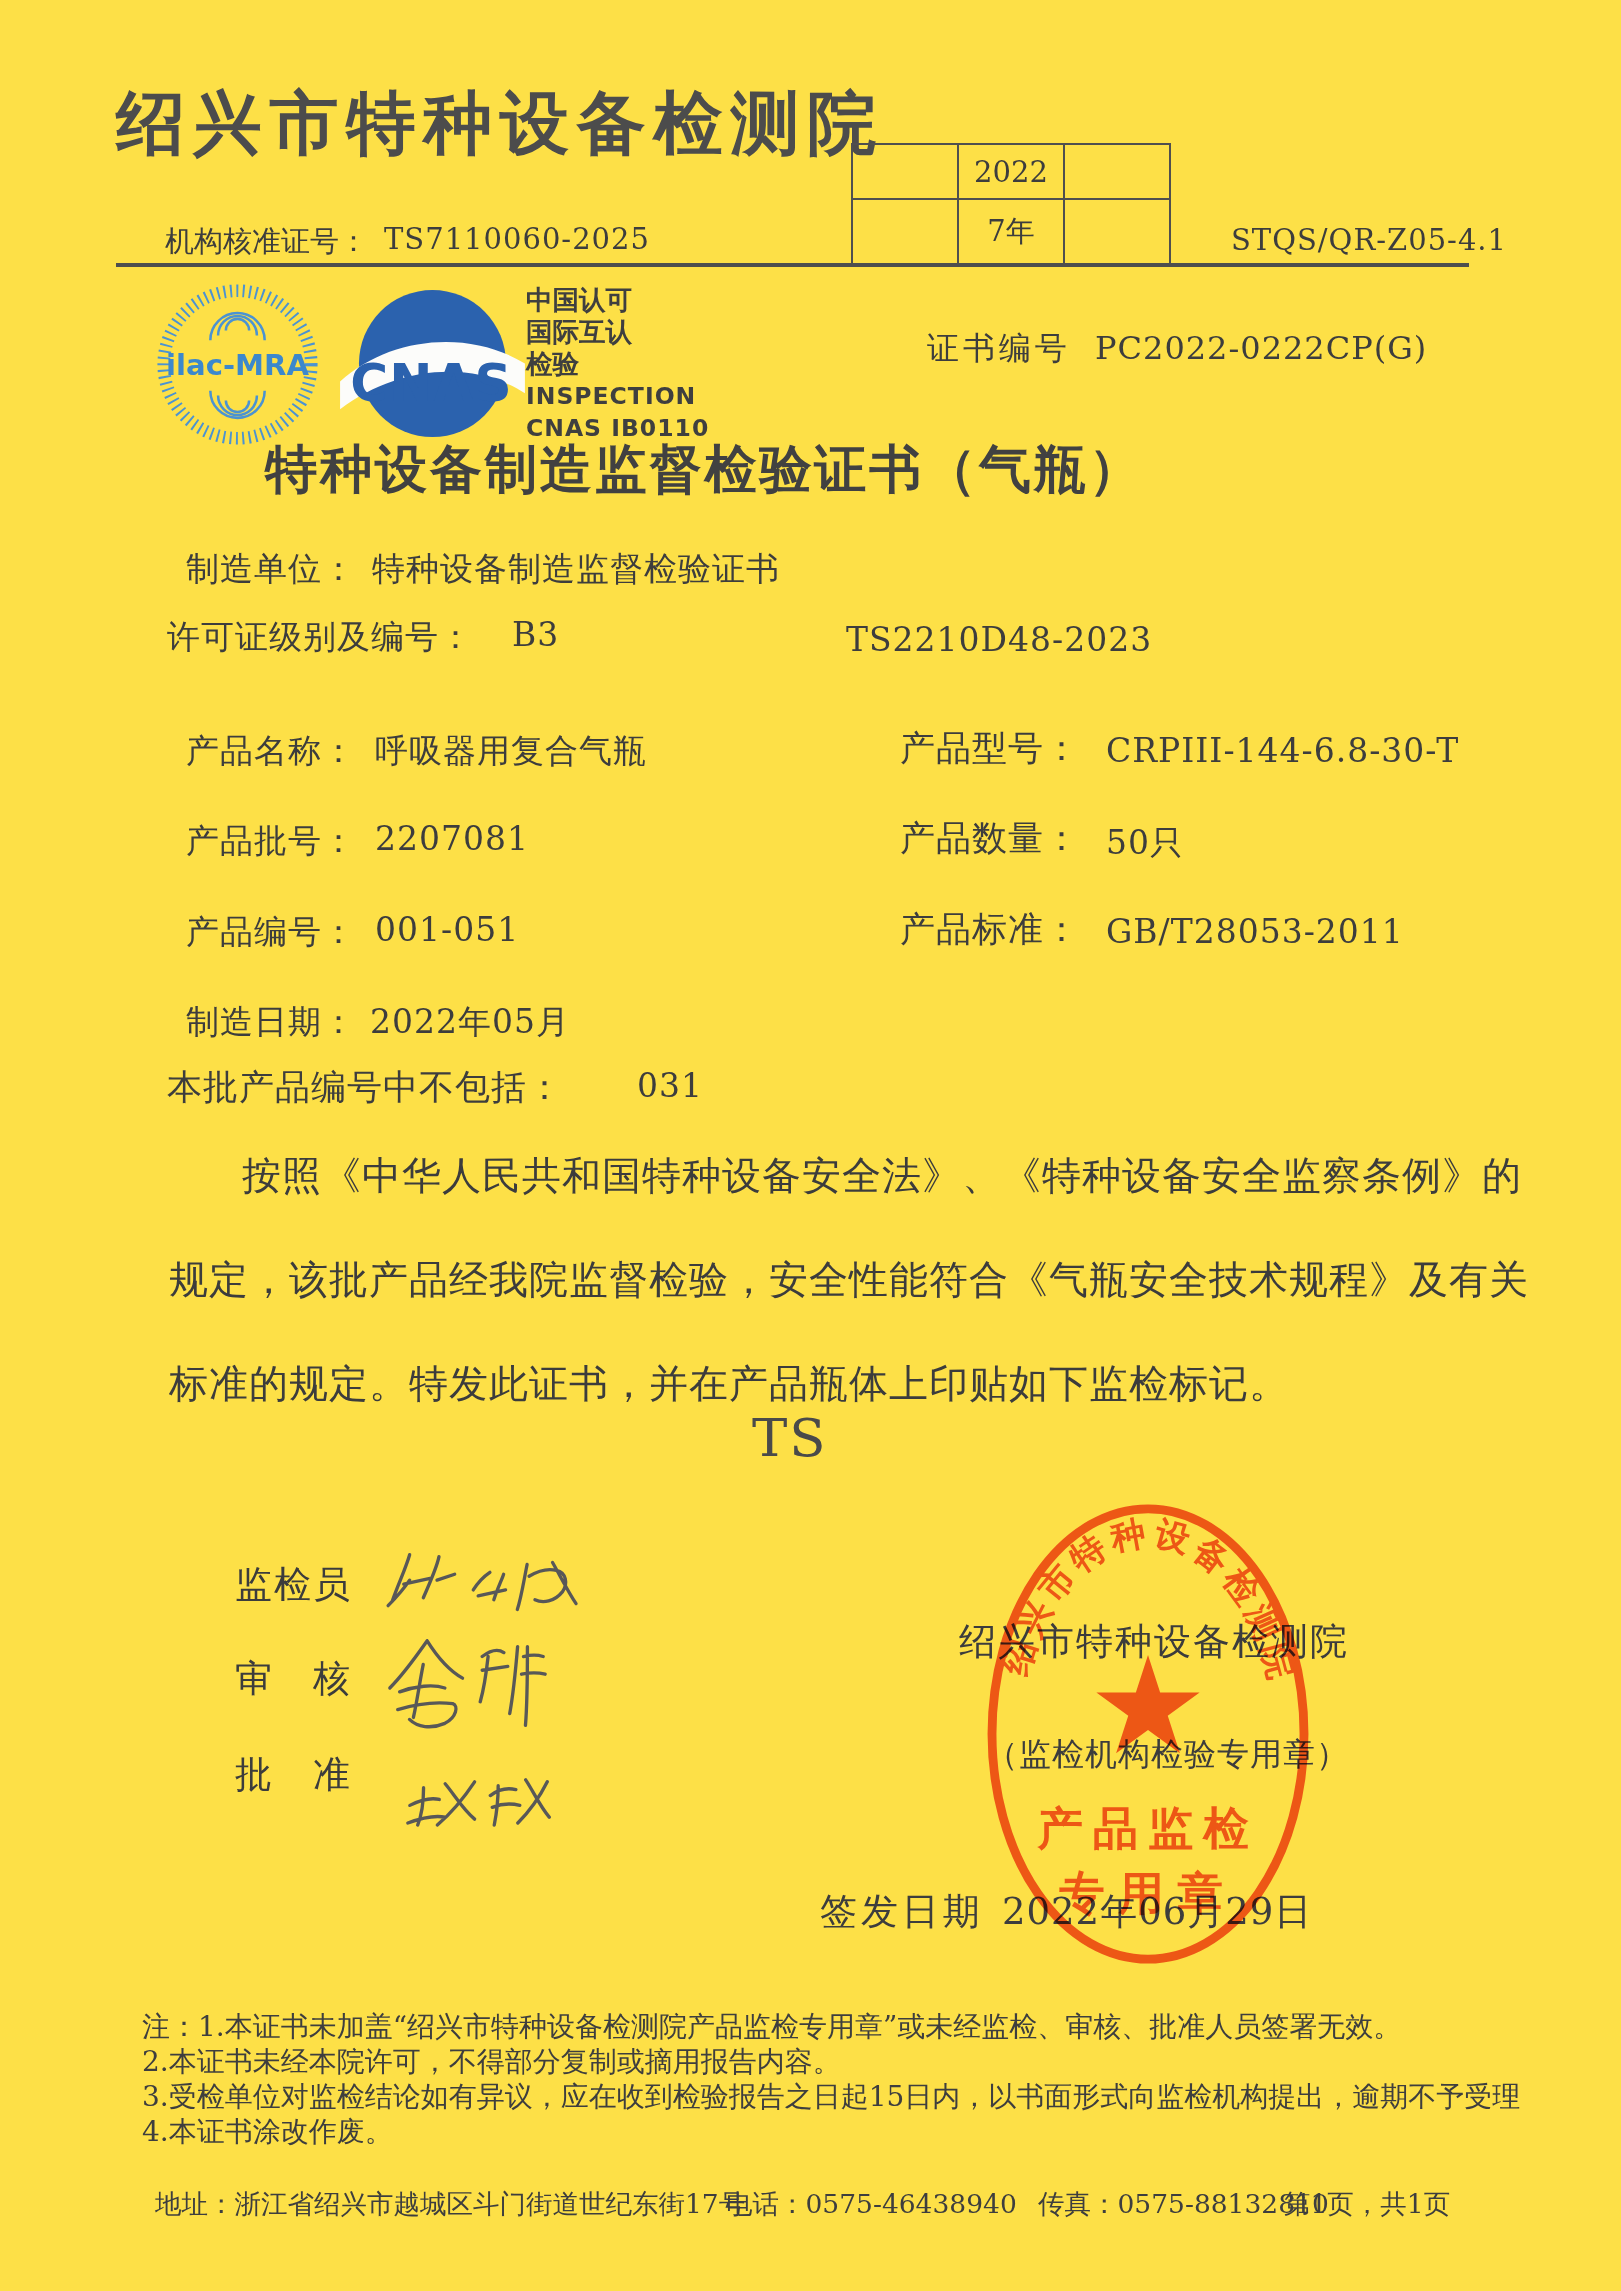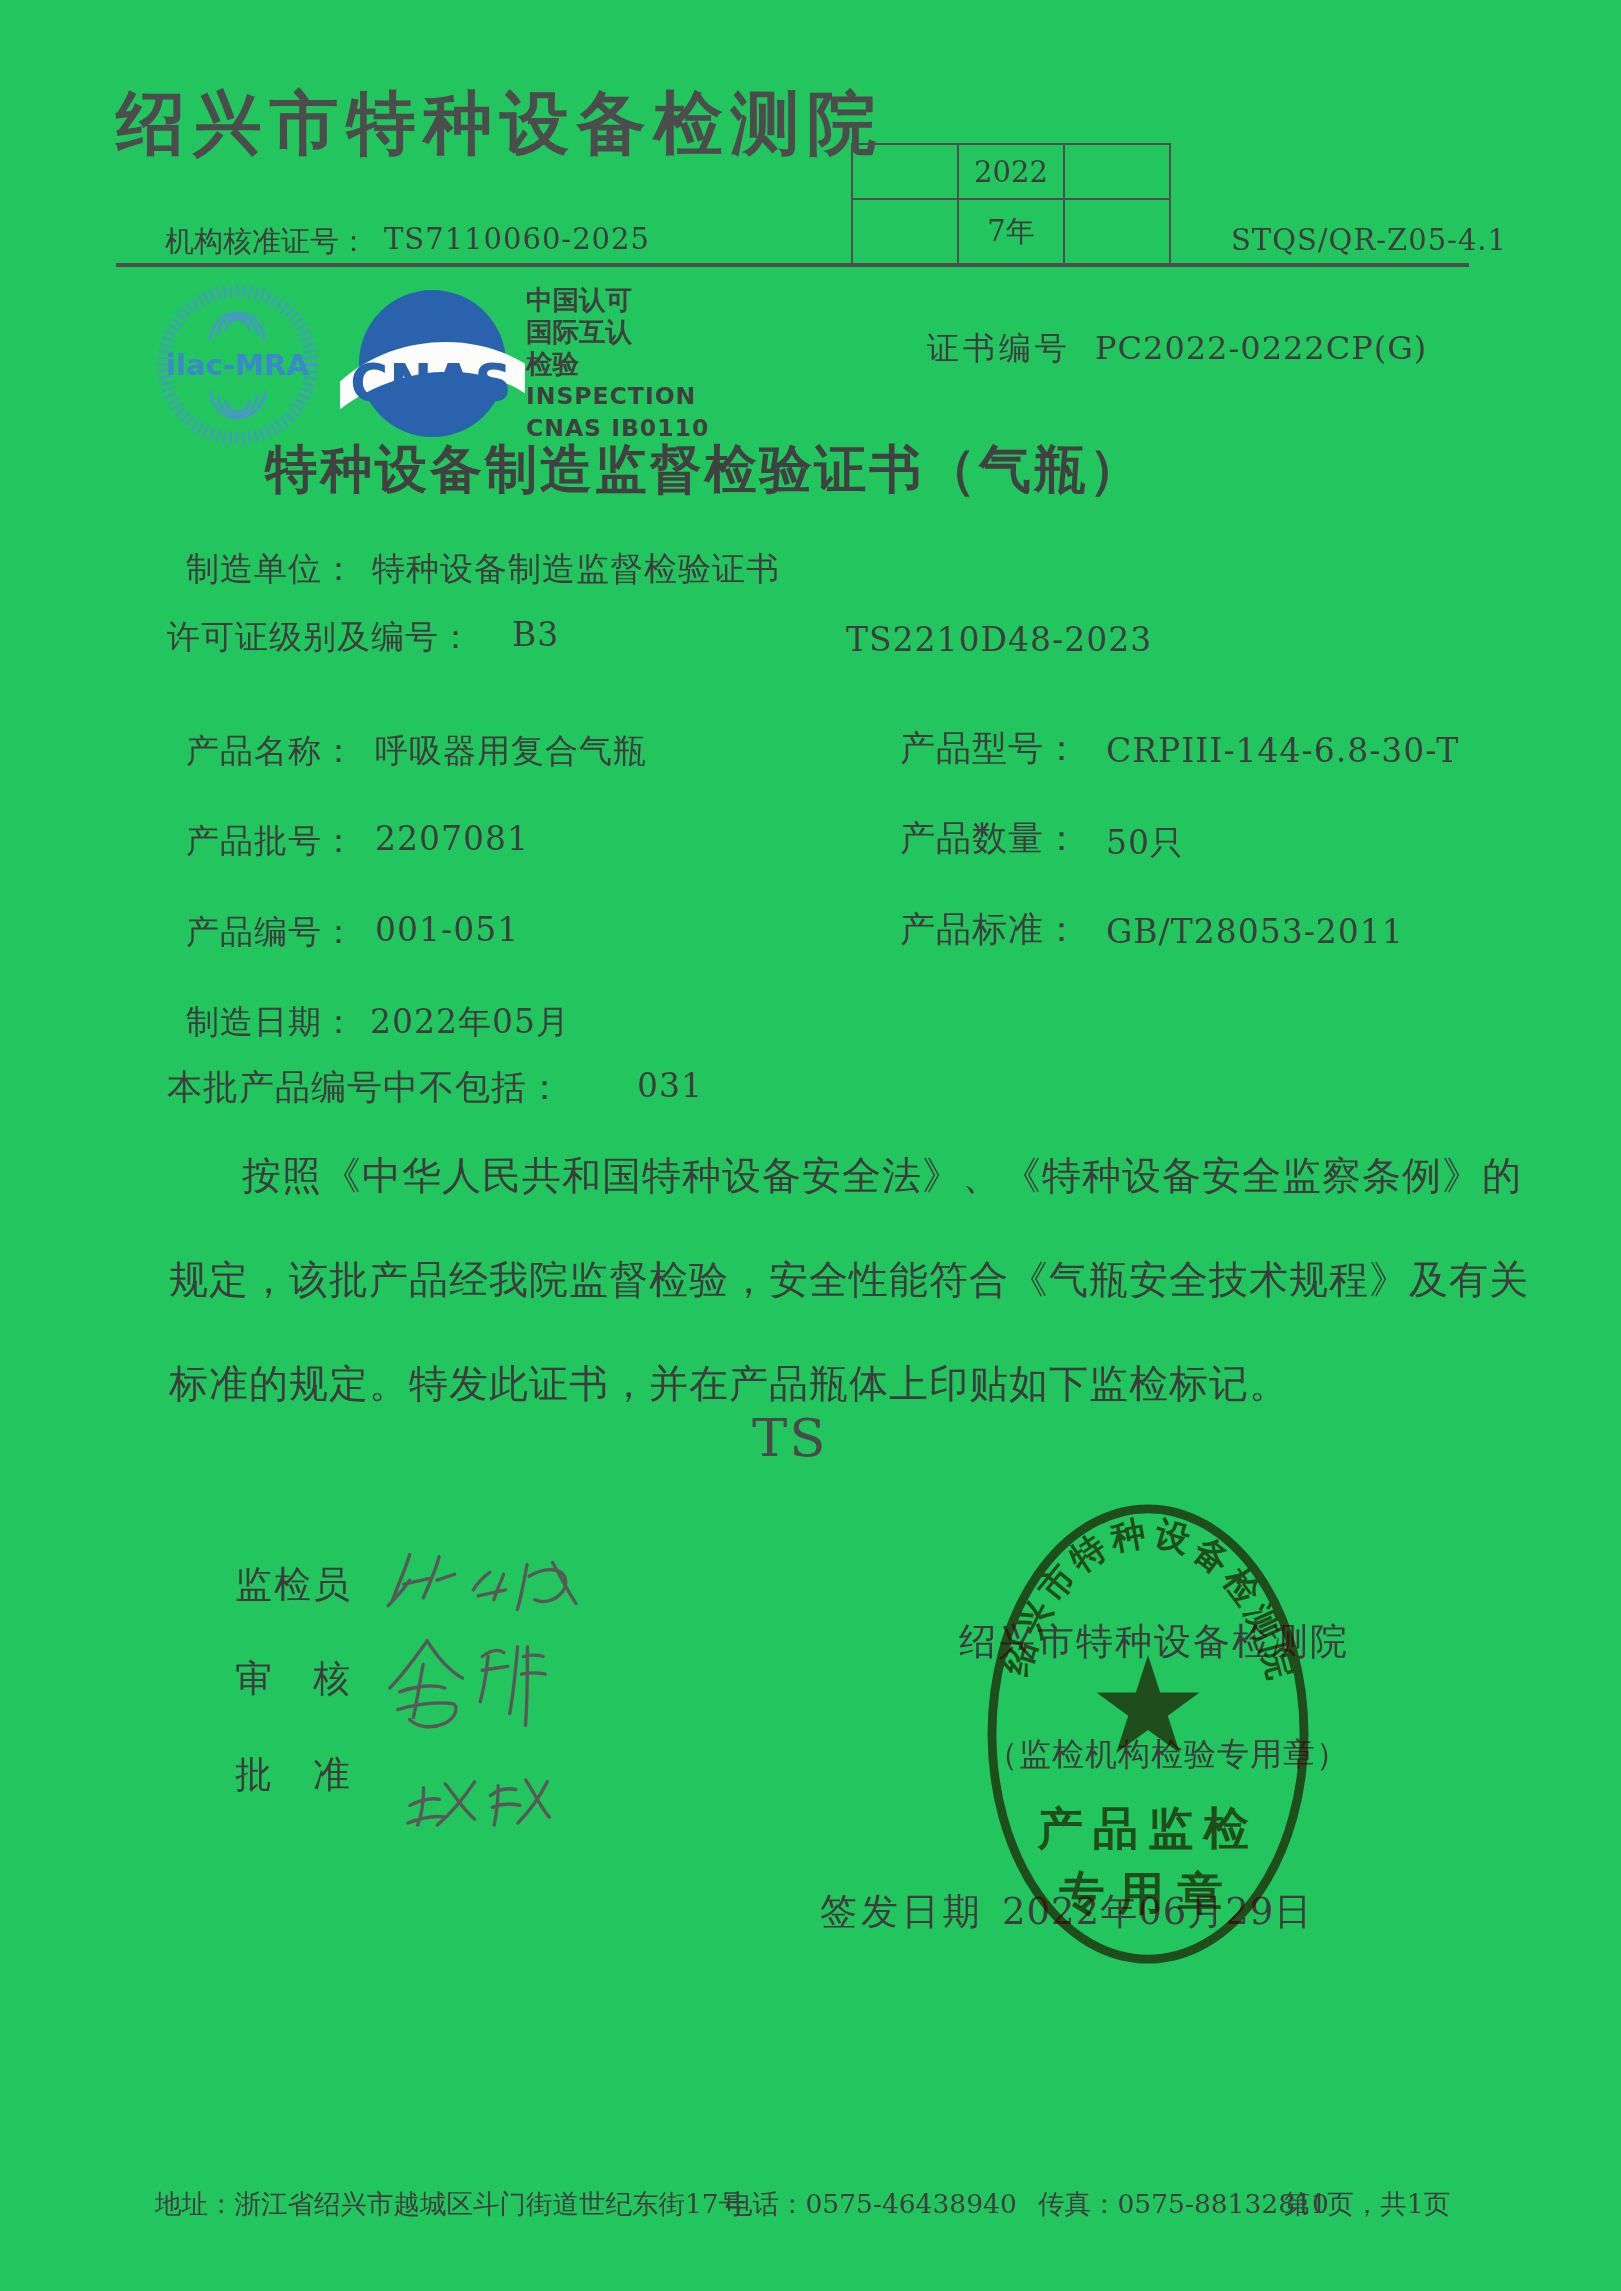--- a/index.html
+++ b/index.html
@@ -1,20 +1,20 @@
 <!DOCTYPE html>
 <html><head>
 <meta charset="utf-8">
 <style>
   html,body{margin:0;padding:0;background:#9a9a9a;}
   .page{
     position:relative;
     width:1621px;height:2292px;
     margin:0 auto;
-    background:#22c55e;
+    background:#fde047;
     font-family:"DejaVu Serif","Liberation Serif",serif;
     color:#3d3d3d;
     overflow:hidden;
   }
   .abs{position:absolute;white-space:nowrap;}
   
   .org-title{left:116px;top:78px;font-size:69px;font-weight:bold;letter-spacing:7.8px;color:#4c4c4c;}
   .approval-label{left:165px;top:222px;font-size:29px;}
   .approval-no{left:384px;top:222px;font-size:29px;letter-spacing:1px;}
   .form-code{left:1231px;top:223px;font-size:29px;letter-spacing:1px;}
@@ -179,20 +179,26 @@
     <ellipse cx="172" cy="237" rx="158" ry="228" fill="none" stroke="#ee553b" stroke-width="9"></ellipse>
     <path id="stamp-arc" d="M 52 320 A 130 198 0 1 1 292 320" fill="none"></path>
     <text font-size="35" font-weight="bold" fill="#ee553b" letter-spacing="5" font-family="DejaVu Sans, Liberation Sans, sans-serif">
       <textPath href="#stamp-arc" startOffset="21%">绍兴市特种设备检测院</textPath>
     </text>
     <polygon points="172,157 184.3,195 224.3,195 192,218.5 204.3,256.5 172,233 139.7,256.5 152,218.5 119.7,195 159.7,195" fill="#ee553b"></polygon>
     <text x="172" y="348" text-anchor="middle" font-size="46" font-weight="bold" fill="#ee553b" letter-spacing="10" font-family="DejaVu Sans, Liberation Sans, sans-serif">产品监检</text>
     <text x="172" y="414" text-anchor="middle" font-size="46" font-weight="bold" fill="#ee553b" letter-spacing="14" font-family="DejaVu Sans, Liberation Sans, sans-serif">专用章</text>
   </svg>
 
+  <div class="abs notes">
+    <div>注：1.本证书未加盖“绍兴市特种设备检测院产品监检专用章”或未经监检、审核、批准人员签署无效。</div>
+    <div>2.本证书未经本院许可，不得部分复制或摘用报告内容。</div>
+    <div>3.受检单位对监检结论如有异议，应在收到检验报告之日起15日内，以书面形式向监检机构提出，逾期不予受理</div>
+    <div>4.本证书涂改作废。</div>
+  </div>
 
   <div class="abs footer-item" style="left:155px;">地址：浙江省绍兴市越城区斗门街道世纪东街17号</div>
   <div class="abs footer-item" style="left:726px;">电话：0575-46438940</div>
   <div class="abs footer-item" style="left:1038px;">传真：0575-88132810</div>
   <div class="abs footer-item" style="left:1284px;">第1页，共1页</div>
 
 </div>
 
 
 </body></html>

